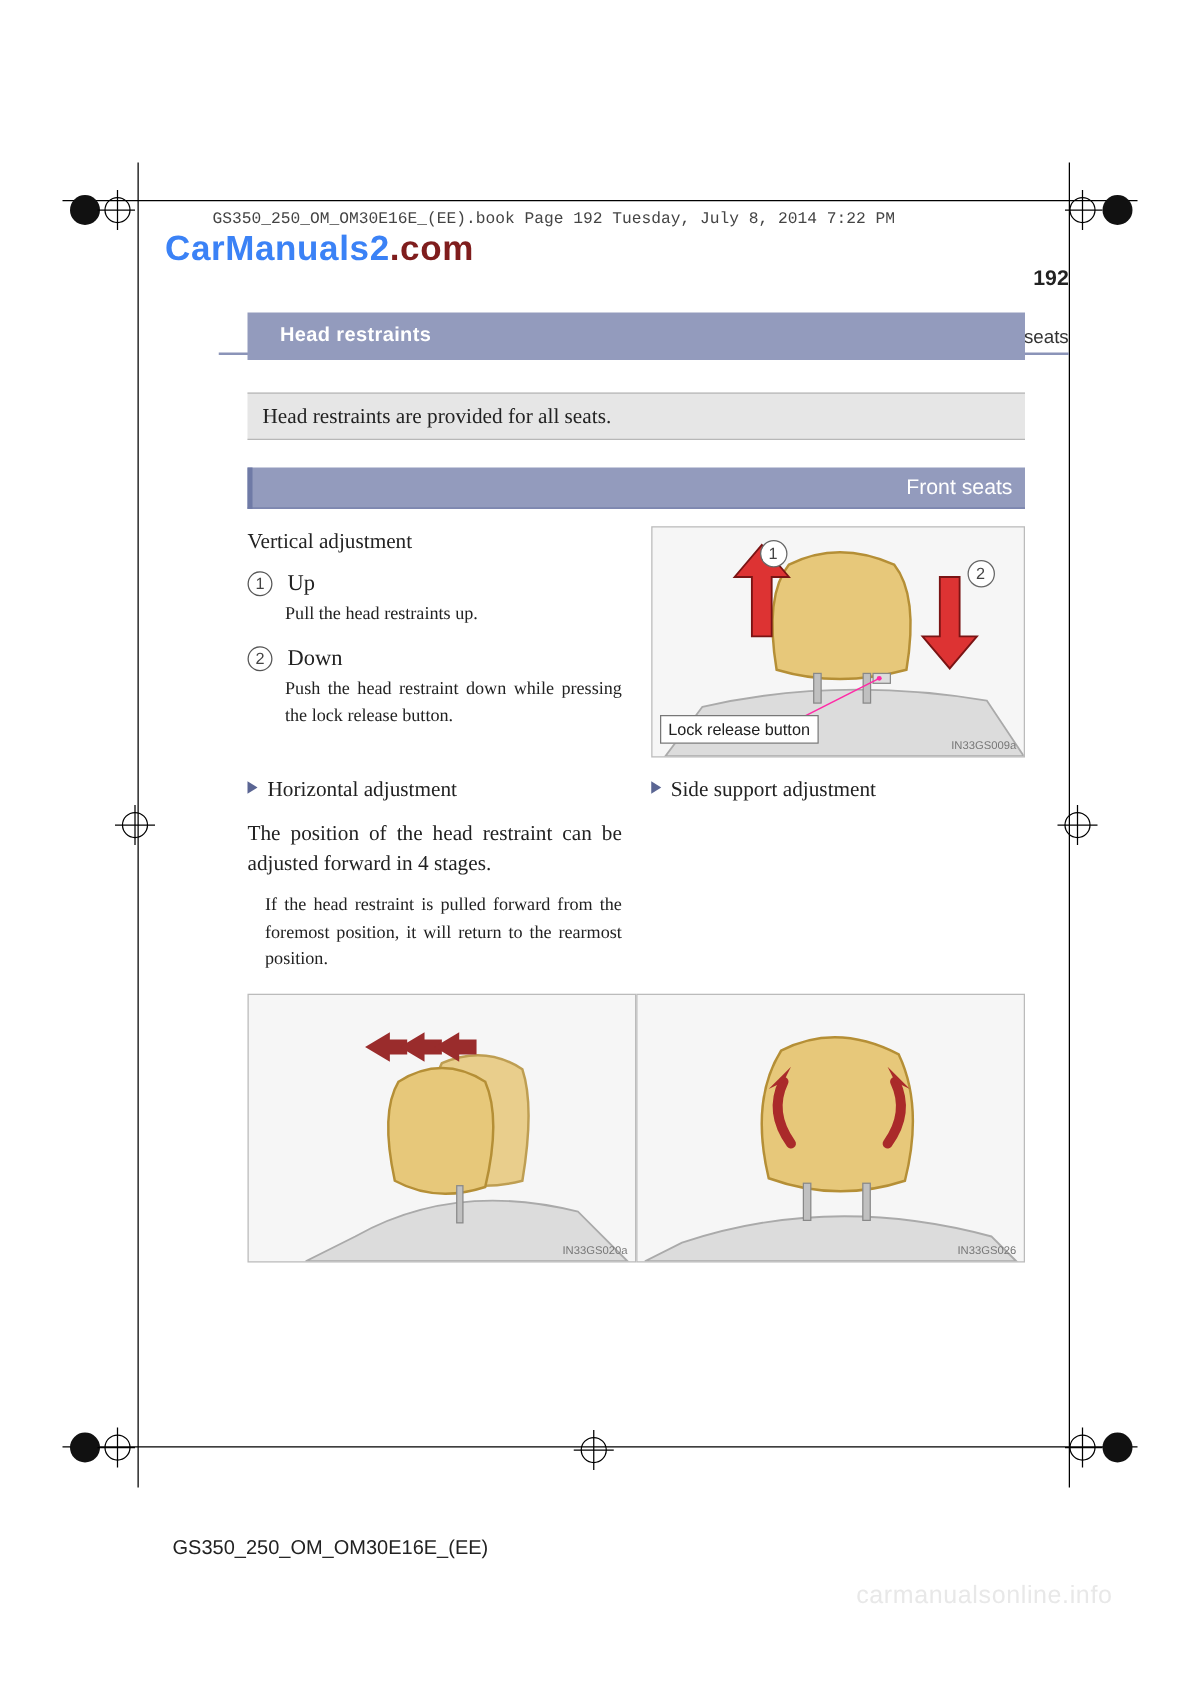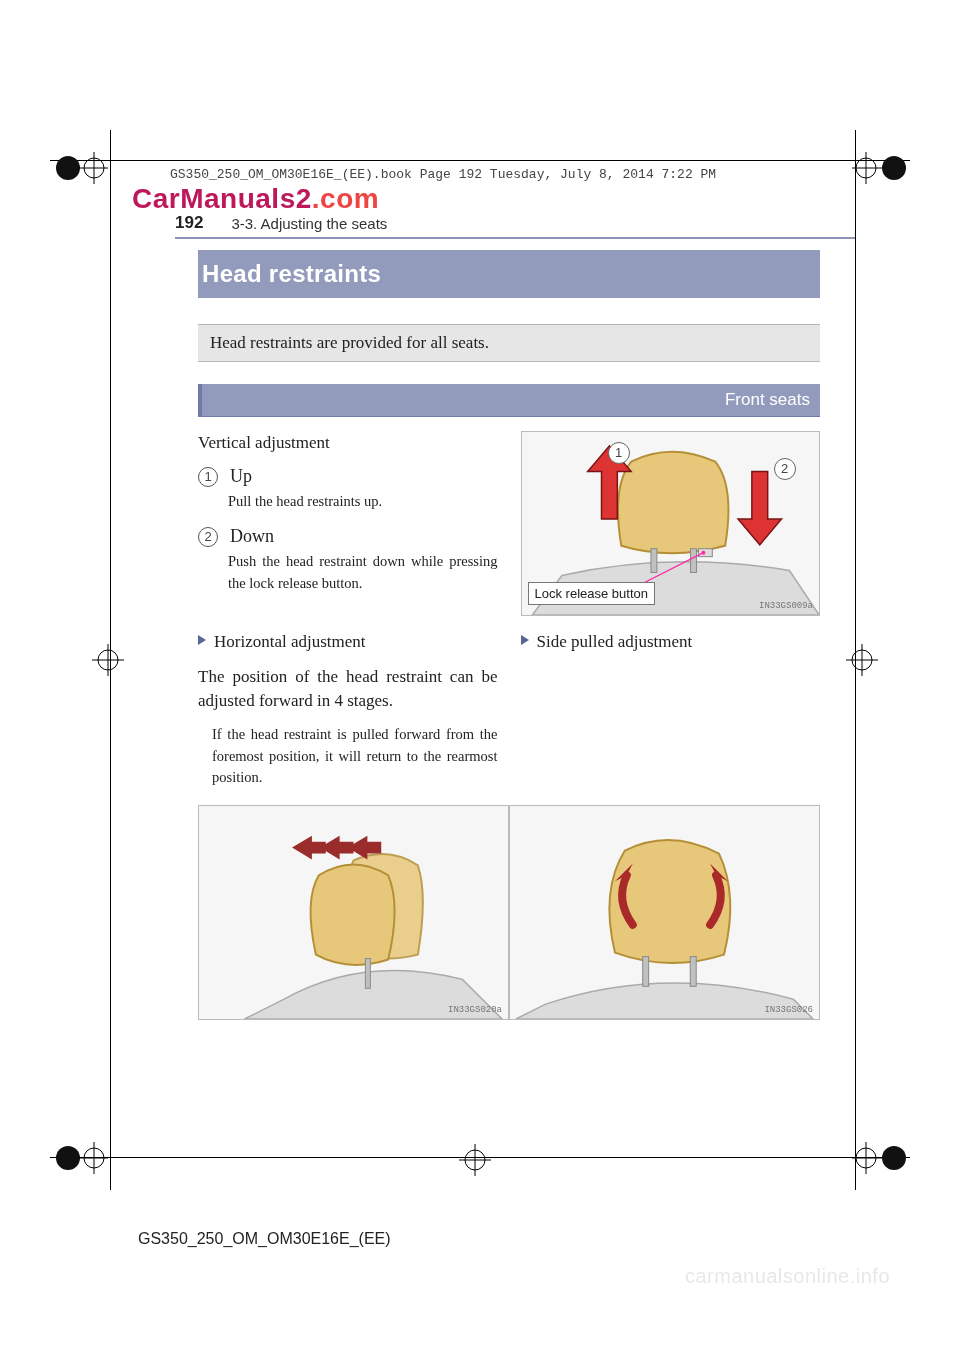--- a/index.html
+++ b/index.html
@@ -8,33 +8,33 @@
 
   
   .reg { position: absolute; }
   .reg svg { display: block; }
   .cropline-h { position: absolute; height: 1px; background: #000; }
   .cropline-v { position: absolute; width: 1px; background: #000; }
 
   
   .meta-line { position: absolute; top: 167px; left: 170px; font-family: "Courier New", monospace; font-size: 13px; color: #444; }
   .watermark-top { position: absolute; top: 183px; left: 132px; font-family: Verdana, Arial, sans-serif; font-size: 28px; font-weight: bold; letter-spacing: .5px; }
-  .watermark-top .c1 { color: #be185d; }
-  .watermark-top .c2 { color: #ef4444; }
+  .watermark-top .c1 { color: #3b82f6; }
+  .watermark-top .c2 { color: #7f1d1d; }
   .watermark-bottom { position: absolute; right: 70px; bottom: 70px; font-family: Arial, sans-serif; font-size: 20px; color: #e8e8e8; letter-spacing: .5px; }
 
   
-  .run-head { position: absolute; top: 213px; left: 175px; right: 105px; border-bottom: 2px solid #8b94b8; padding-bottom: 4px; display: flex; align-items: center; gap: 28px; }
+  .run-head { position: absolute; top: 213px; left: 175px; right: 105px; border-bottom: 2px solid #8b94b8; padding-bottom: 4px; display: flex; align-items: flex-end; gap: 28px; flex-direction: column; }
   .run-head .pg { font-weight: 700; font-family: Arial, sans-serif; font-size: 17px; }
   .run-head .section { font-family: Arial, sans-serif; font-size: 15px; color: #333; }
 
   
   .content { position: absolute; top: 250px; left: 198px; width: 622px; }
 
-  .title-bar { background: #939bbd; color: #fff; font-family: Arial, sans-serif; font-weight: 700; font-size: 24px; padding: 10px 4px; letter-spacing: .3px; }
+  .title-bar { background: #939bbd; color: #fff; font-family: Arial, sans-serif; font-weight: 700; font-size: 16px; padding: 10px 26px; letter-spacing: .3px; }
 
   .intro-bar { margin-top: 26px; background: #e6e6e6; border-top: 1px solid #b7b7b7; border-bottom: 1px solid #b7b7b7; padding: 8px 12px; font-size: 17px; }
 
   .sub-bar { margin-top: 22px; color: #fff; font-family: Arial, sans-serif; font-size: 17px; background: #939bbd; border-left: 4px solid #6f7aa6; border-bottom: 1px solid #6f7aa6; padding: 6px 10px; text-align: right; }
 
   .cols { margin-top: 14px; display: flex; gap: 23px; }
   .colL { flex: 1 1 50%; }
   .colR { flex: 1 1 50%; }
 
   .para { font-size: 17px; line-height: 1.45; margin-bottom: 10px; }
@@ -43,21 +43,21 @@
 
   .step { margin: 6px 0 2px 0; }
   .step .lbl { font-size: 18px; }
   .circ-num { display: inline-block; width: 20px; height: 20px; border: 1.5px solid #555; border-radius: 50%; text-align: center; line-height: 18px; font-size: 13px; color: #444; margin-right: 8px; vertical-align: 1px; font-family: Arial, sans-serif; }
   .step-note { margin: 4px 0 14px 30px; font-size: 14.5px; line-height: 1.5; }
 
   .tri { display: inline-block; width: 0; height: 0; border-top: 5px solid transparent; border-bottom: 5px solid transparent; border-left: 8px solid #5a6593; margin-right: 8px; vertical-align: 2px; }
 
   
   .fig { border: 1px solid #bbb; background: #f6f6f6; position: relative; width: 100%; }
-  .fig .code { position: absolute; right: 6px; bottom: 4px; font-family: Liberation Mono, monospace; font-size: 9px; color: #777; }
+  .fig .code { position: absolute; right: 6px; bottom: 4px; font-family: Liberation Sans, sans-serif; font-size: 9px; color: #777; }
   .figA { height: 185px; }
   .figRow { margin-top: 16px; display: flex; }
   .figRow .figwrap { flex: 1 1 50%; }
   .figB { height: 215px; }
   .hr-shape { fill: #e7c87a; stroke: #b58f36; stroke-width: 2; }
   .seat { fill: #dcdcdc; stroke: #aaa; stroke-width: 1.5; }
   .arrow-red { fill: #d33; stroke: #7a1414; stroke-width: 1.5; }
   .arrow-maroon { fill: #9a2c2c; }
   .pink-line { stroke: #ff2aa6; stroke-width: 1.3; }
   .call { position: absolute; background: #fff; border: 1px solid #777; font-size: 13px; padding: 3px 6px; font-family: Arial, sans-serif; margin-top: 12px; }
@@ -211,21 +211,21 @@
     <div class="cols" style="margin-top:14px;">
       <div class="colL">
         <div class="para">
           <span class="tri"></span><span>Horizontal adjustment</span>
         </div>
         <div class="para just">The position of the head restraint can be adjusted forward in 4 stages.</div>
         <div class="small just" style="margin-left:14px;">If the head restraint is pulled forward from the foremost position, it will return to the rearmost position.</div>
       </div>
       <div class="colR">
         <div class="para">
-          <span class="tri"></span><span>Side pulled adjustment</span>
+          <span class="tri"></span><span>Side support adjustment</span>
         </div>
       </div>
     </div>
 
     <div class="figRow">
       <div class="figwrap">
         <div class="fig figB">
           <svg width="100%" height="100%" viewBox="0 0 300 215">
             <path class="seat" d="M80 195 Q160 150 260 175 L300 215 L40 215 Z"></path>
 

